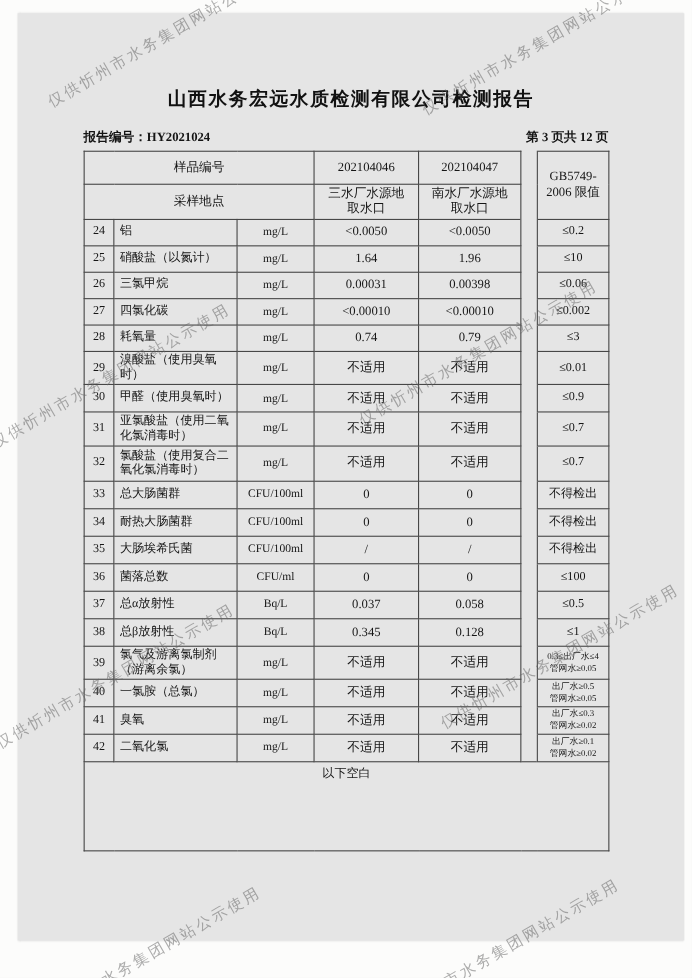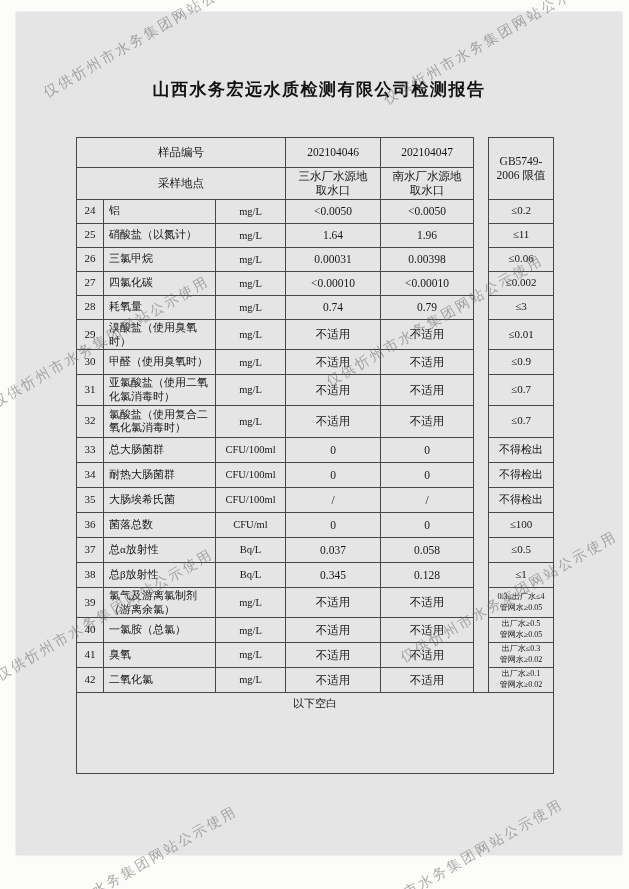--- a/index.html
+++ b/index.html
@@ -66,20 +66,24 @@
   .wm:nth-child(5){left:-2px;top:668px;}
   .wm:nth-child(6){left:402px;top:650px;}
   .wm:nth-child(7){left:22px;top:925px;}
   .wm:nth-child(8){left:348px;top:918px;}
 </style>
 </head>
 <body>
 
 <div class="paper">
   <div class="title">山西水务宏远水质检测有限公司检测报告</div>
+  <div class="meta">
+    <span>报告编号：HY2021024</span>
+    <span>第 3 页共 12 页</span>
+  </div>
 
   <table class="report">
     <colgroup>
       <col style="width:27px">
         <col style="width:112px">
         <col style="width:70px">
       <col style="width:95px">
         <col style="width:93px">
         <col style="width:15px">
       <col style="width:65px">
@@ -111,21 +115,21 @@
           <td class="gap"></td>
           <td class="c-limit">≤0.2</td>
         </tr>
         <tr style="height: 24px;">
           <td class="c-idx">25</td>
           <td class="c-name">硝酸盐（以氮计）</td>
           <td class="c-unit">mg/L</td>
           <td class="c-val">1.64</td>
           <td class="c-val">1.96</td>
           <td class="gap"></td>
-          <td class="c-limit">≤11</td>
+          <td class="c-limit">≤10</td>
         </tr>
         <tr style="height: 24px;">
           <td class="c-idx">26</td>
           <td class="c-name">三氯甲烷</td>
           <td class="c-unit">mg/L</td>
           <td class="c-val">0.00031</td>
           <td class="c-val">0.00398</td>
           <td class="gap"></td>
           <td class="c-limit">≤0.06</td>
         </tr>

